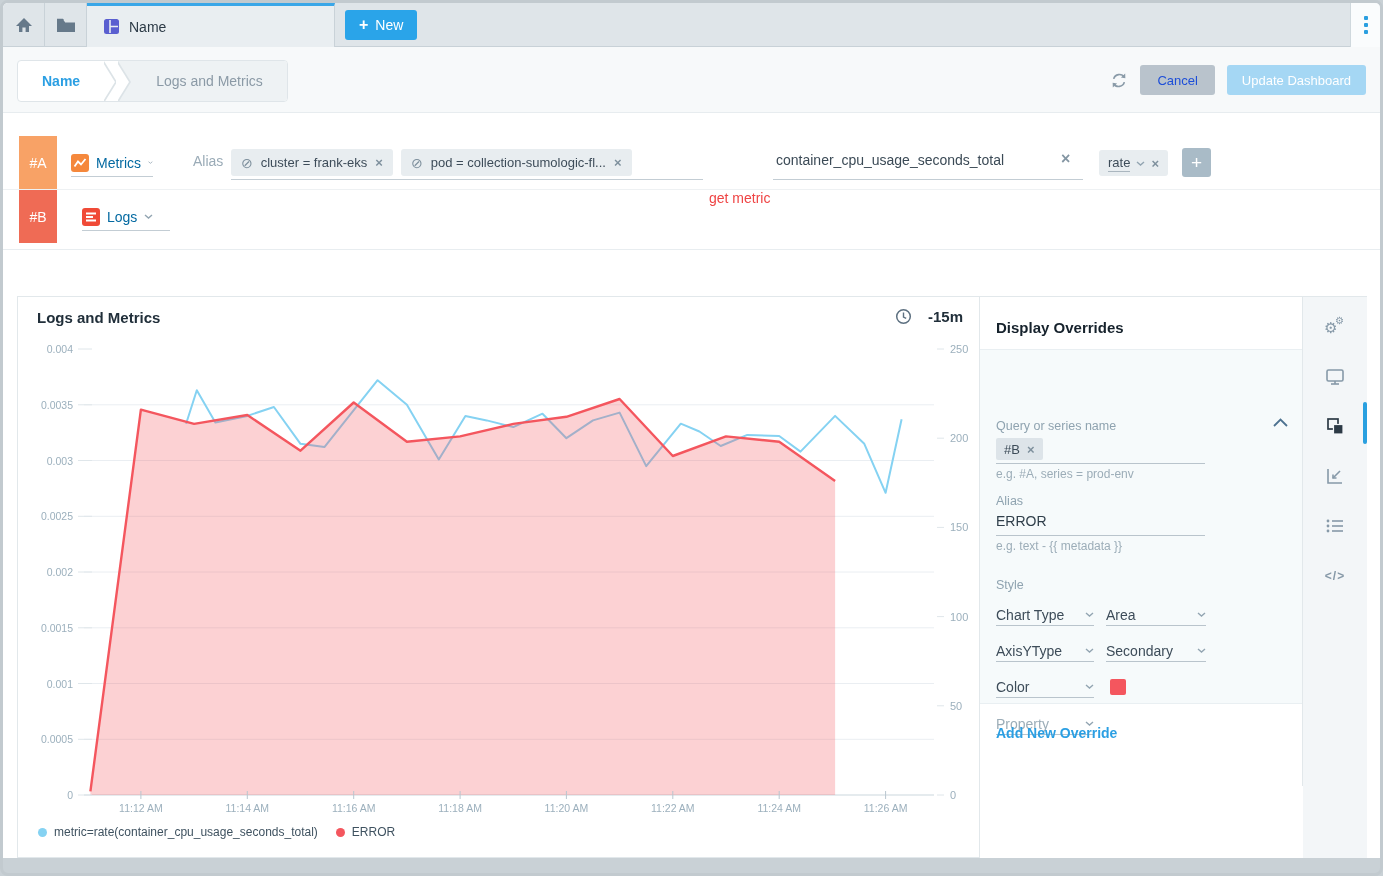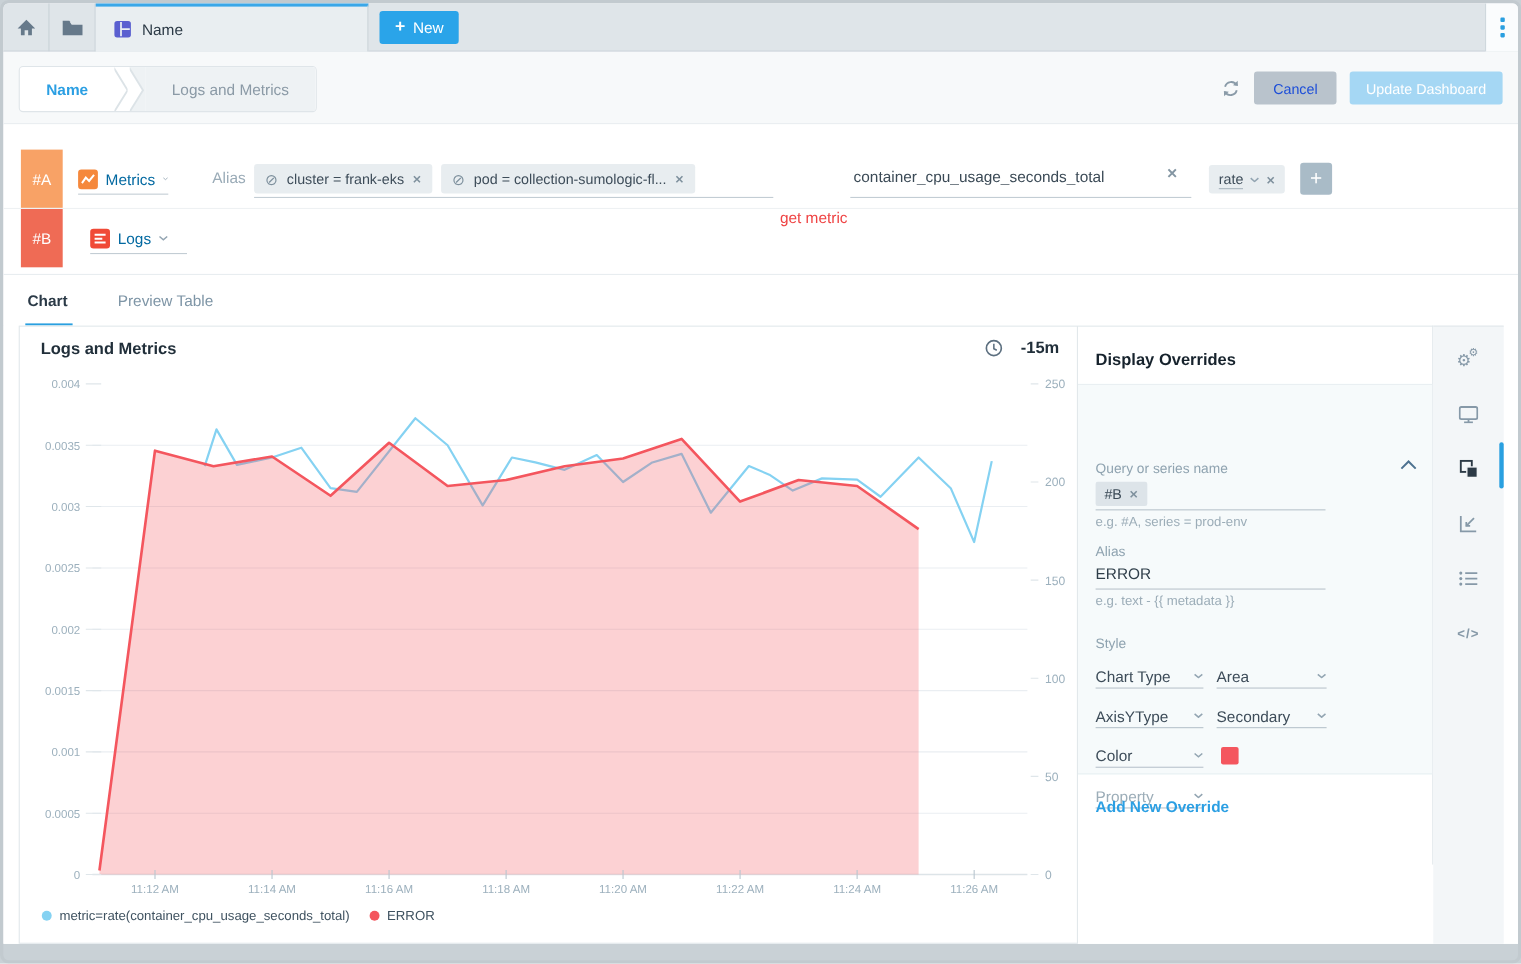--- a/index.html
+++ b/index.html
@@ -226,24 +226,20 @@
               </svg>
         </span>
         <span class="lbl">Logs</span>
         <svg width="9" height="5" viewBox="0 0 9 5">
               <polyline points="1,1 4.5,4 8,1" fill="none" stroke="#93a5b2" stroke-width="1.4"></polyline>
             </svg>
       </div>
     </div>
   </div>
 
-  <div class="viewtabs">
-    <span class="vt active">Chart</span>
-    <span class="vt idle">Preview Table</span>
-  </div>
 
   <div class="main">
 
     <div class="chartcard">
       <svg class="chart-svg" width="961" height="560">
             <line x1="66" y1="442.3" x2="916" y2="442.3" stroke="#eaeef2"></line>
             <line x1="66" y1="386.5" x2="916" y2="386.5" stroke="#eaeef2"></line>
             <line x1="66" y1="330.8" x2="916" y2="330.8" stroke="#eaeef2"></line>
             <line x1="66" y1="275.0" x2="916" y2="275.0" stroke="#eaeef2"></line>
             <line x1="66" y1="219.3" x2="916" y2="219.3" stroke="#eaeef2"></line>

